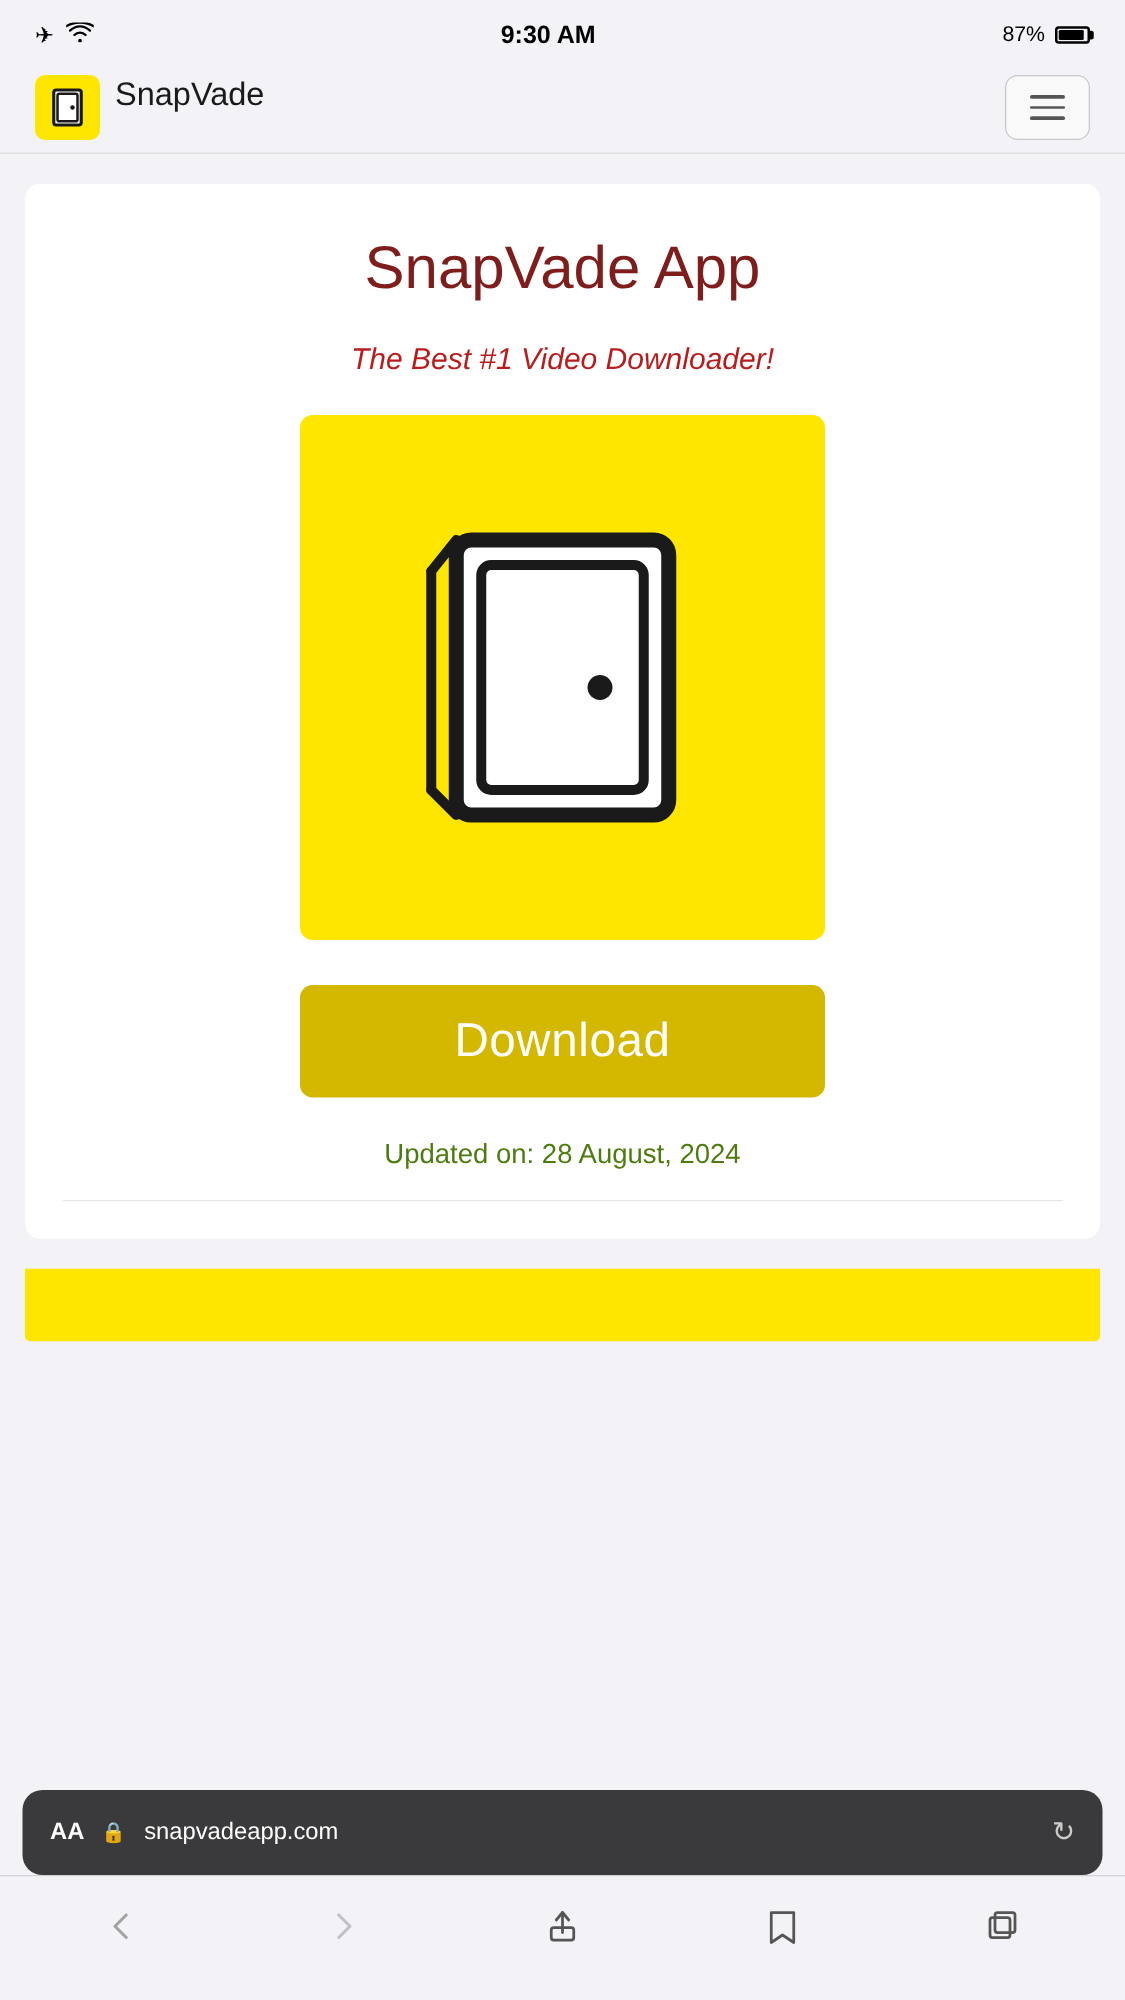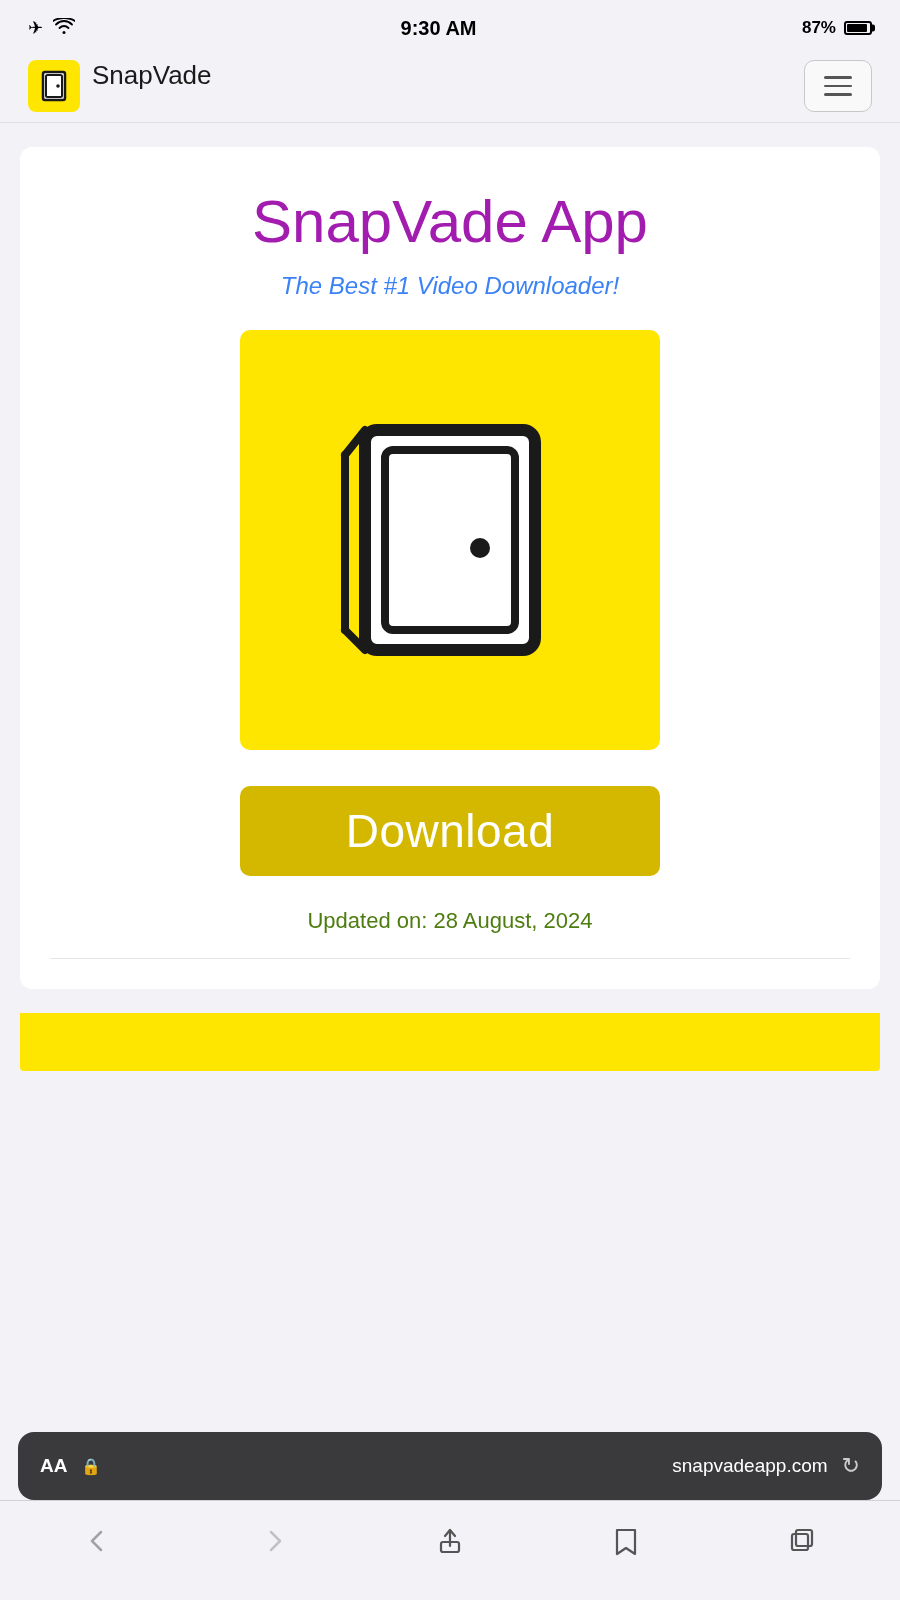--- a/index.html
+++ b/index.html
@@ -31,21 +31,21 @@
     .status-center {
       font-size: 20px;
       font-weight: 600;
       color: #000;
     }
     .status-right {
       display: flex;
       align-items: center;
       gap: 8px;
       font-size: 17px;
-      font-weight: 700;
+      font-weight: 400;
       color: #000;
     }
     .battery-icon {
       display: inline-flex;
       align-items: center;
       gap: 2px;
     }
     .battery-body {
       width: 28px;
       height: 14px;
@@ -140,31 +140,31 @@
       background: #fff;
       margin: 24px 20px;
       border-radius: 12px;
       padding: 40px 30px 30px;
       display: flex;
       flex-direction: column;
       align-items: center;
     }
 
     .app-title {
-      font-size: 60px;
+      font-size: 48px;
       font-weight: 400;
-      color: #a21caf;
+      color: #7f1d1d;
       text-align: center;
-      margin-bottom: 16px;
+      margin-bottom: 32px;
     }
 
     .app-subtitle {
       font-size: 24px;
       font-style: italic;
-      color: #3b82f6;
+      color: #b91c1c;
       text-align: center;
       margin-bottom: 30px;
     }
 
     .app-icon-large {
       width: 420px;
       height: 420px;
       background: #FFE600;
       border-radius: 10px;
       display: flex;
@@ -172,21 +172,21 @@
       justify-content: center;
       margin-bottom: 36px;
     }
 
     .download-btn {
       width: 420px;
       height: 90px;
       background: #D4B800;
       border: none;
       border-radius: 10px;
-      font-size: 46px;
+      font-size: 38px;
       font-weight: 400;
       color: #fff;
       cursor: pointer;
       margin-bottom: 32px;
       letter-spacing: 0.5px;
     }
 
     .updated-text {
       font-size: 22px;
       color: #4d7c0f;
@@ -233,21 +233,21 @@
       color: #fff;
     }
     .url-lock {
       font-size: 16px;
       color: #ccc;
     }
     .url-text {
       flex: 1;
       font-size: 19px;
       color: #fff;
-      text-align: right;
+      text-align: left;
     }
     .url-reload {
       font-size: 22px;
       color: #ccc;
     }
 
     
     .bottom-nav {
       position: absolute;
       bottom: 0;

